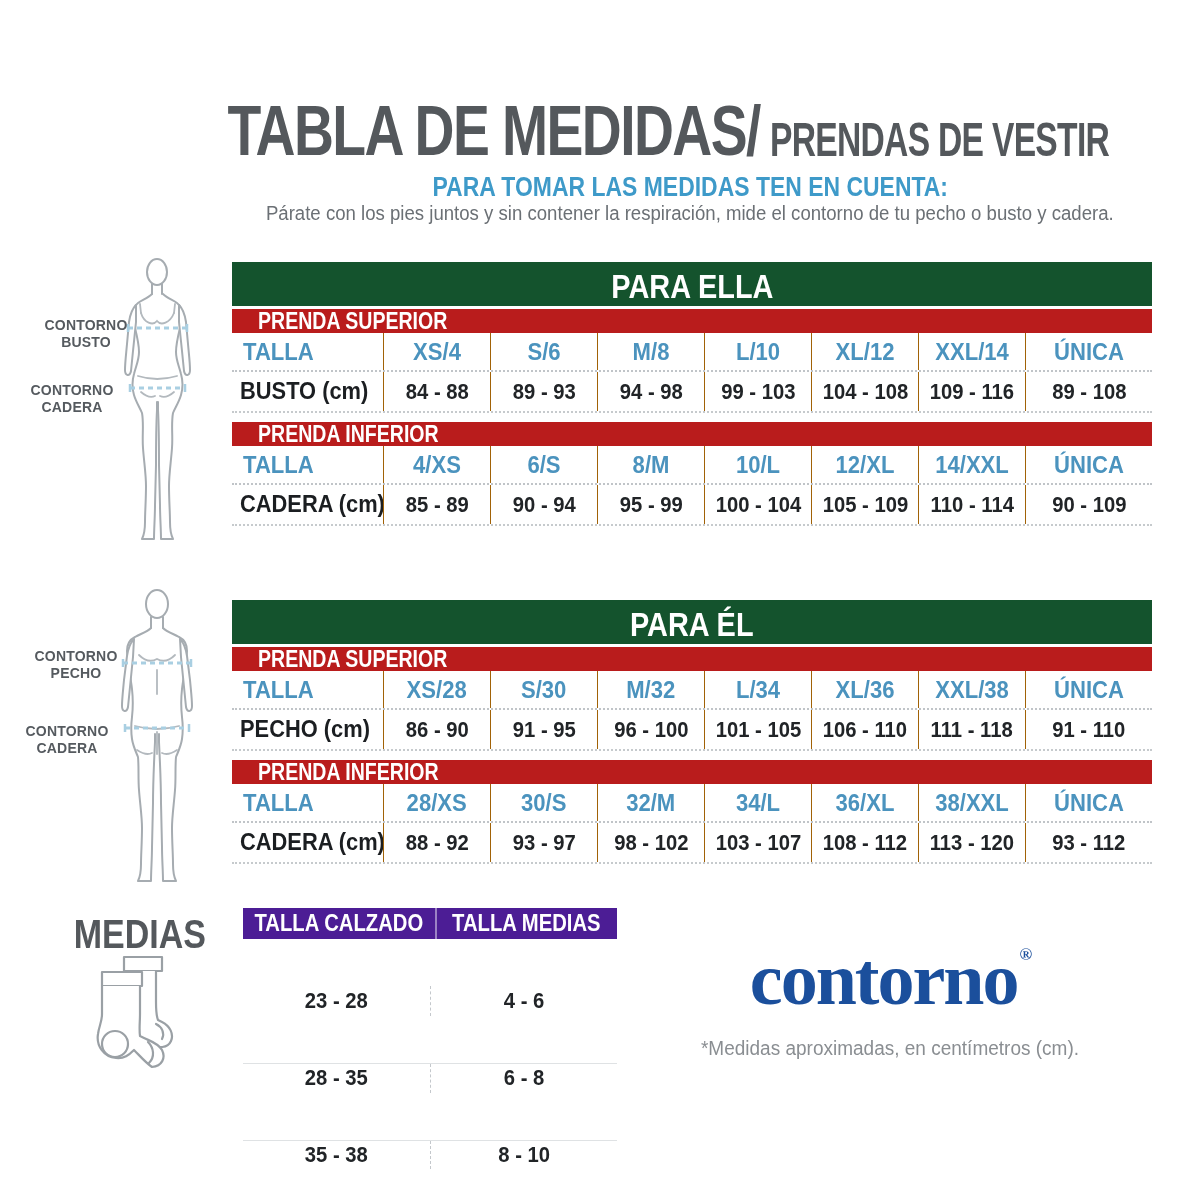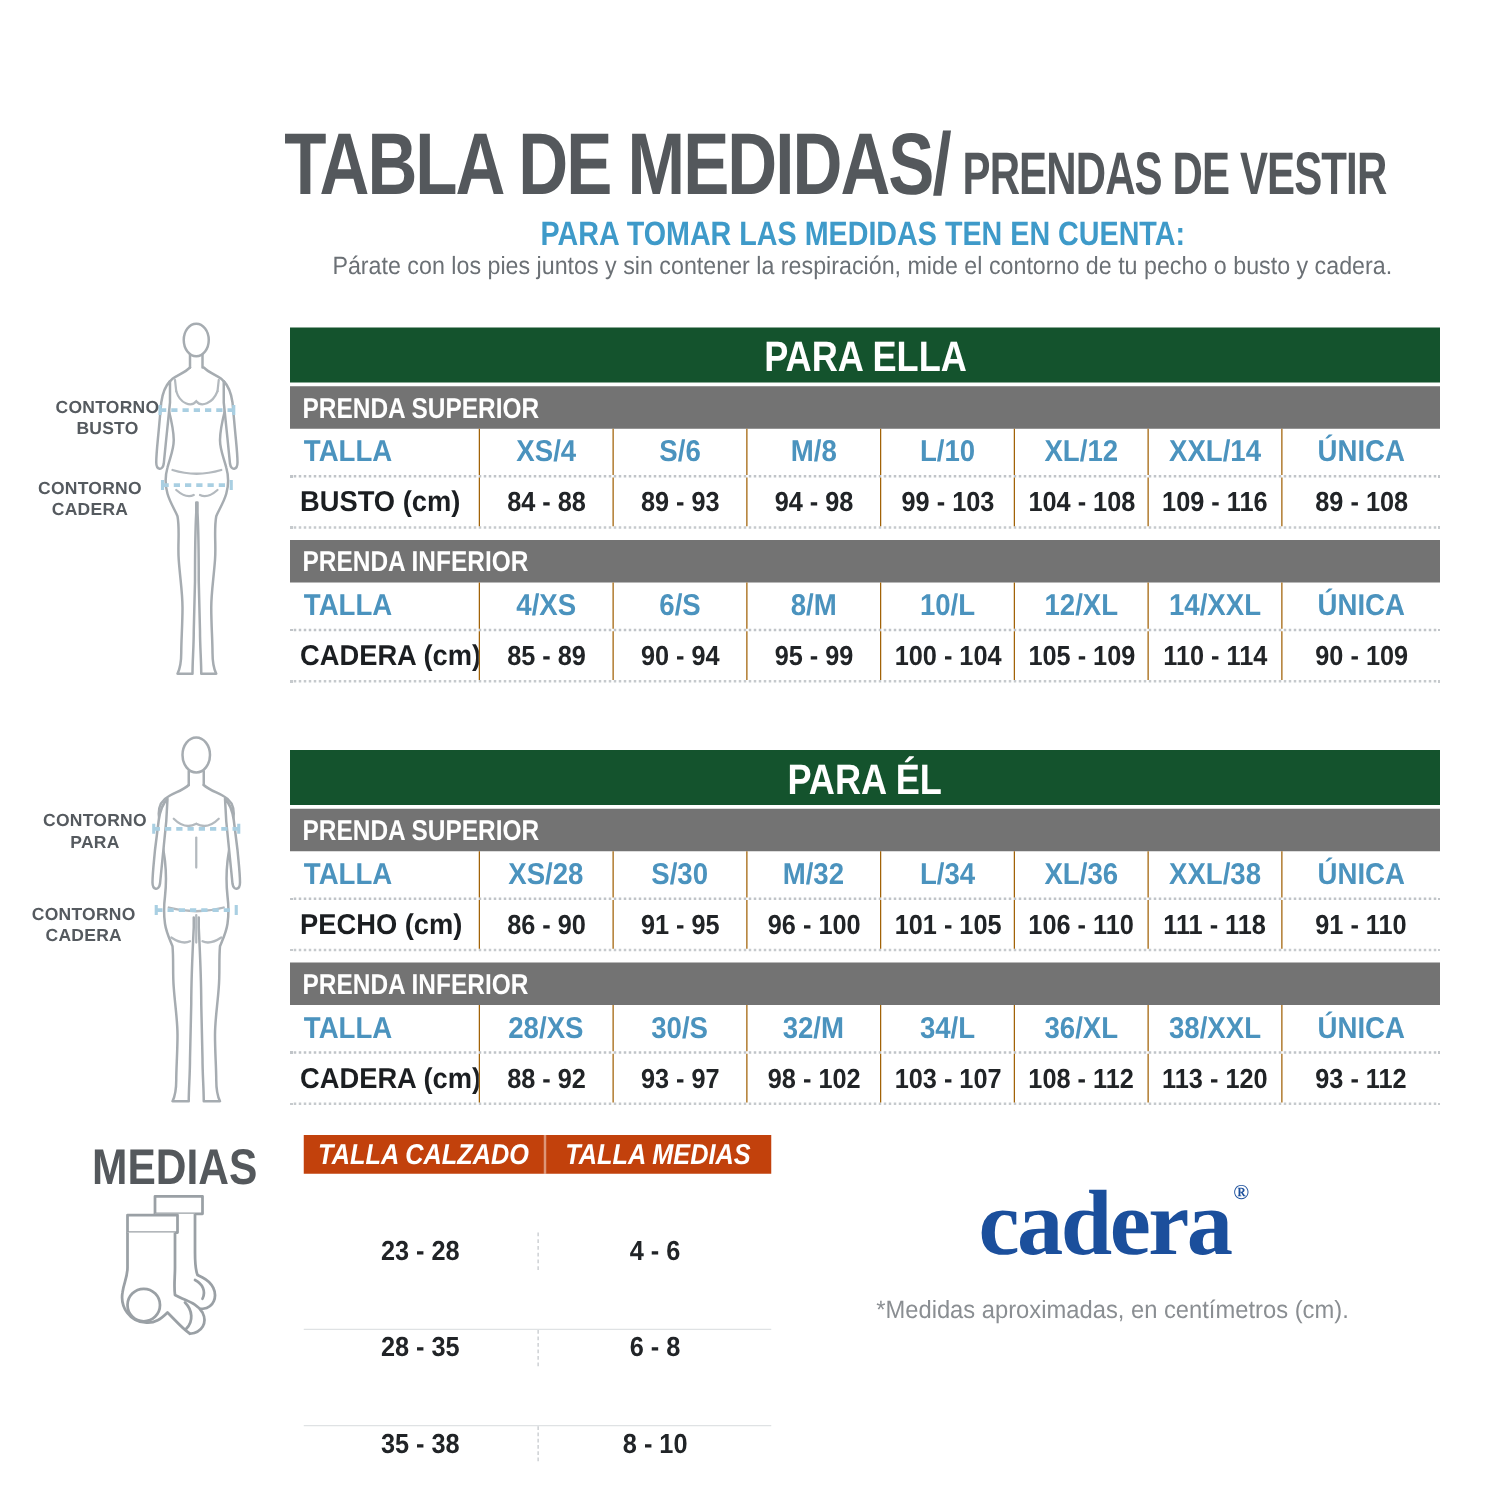--- a/index.html
+++ b/index.html
@@ -39,21 +39,21 @@
   .tbl-ella { top:262px; }
   .tbl-el   { top:600px; }
   .bar-dark {
     height:44px; background:#14532d; display:flex; align-items:flex-end; justify-content:center;
   }
   .bar-dark > span {
     color:#fff; font-size:34px; font-weight:bold; letter-spacing:0;
     display:inline-block; transform:scaleX(.85); white-space:nowrap;
   }
   .bar-blue {
-    height:34px; background:#737373; display:flex; align-items:center; padding-left:10px;
+    height:24px; background:#b91c1c; display:flex; align-items:center; padding-left:26px;
   }
   .bar-blue.first { margin-top:3px; }
   .bar-blue.second { margin-top:9px; }
   .bar-blue > span {
     color:#fff; font-size:23px; font-weight:bold;
     display:inline-block; transform:scaleX(.85); transform-origin:center left; white-space:nowrap;
   }
   .grid { display:grid; grid-template-columns:151px repeat(6,107px) 1fr; }
   .row-sz  { height:39px; border-bottom:2px dotted #c0c4c8; }
   .row-val { height:41px; border-bottom:2px dotted #c6cacd; }
@@ -83,21 +83,21 @@
   svg .sock-line { stroke:#9aa0a5; stroke-width:2.2; fill:#ffffff; stroke-linejoin:round; }
   svg .sock-open { stroke:#9aa0a5; stroke-width:2.2; fill:none; stroke-linecap:round; }
 
   
   .medias-title {
     position:absolute; left:62px; top:912px; width:150px; text-align:center;
     font-size:40px; font-weight:bold; color:#54585c;
   }
   .medias-title > span { display:inline-block; transform:scaleX(.85); white-space:nowrap; }
   .mtbl { position:absolute; left:243px; top:908px; width:374px; }
-  .mtbl-head { display:grid; grid-template-columns:1fr 1fr; height:31px; background:#c2410c;font-style:italic; }
+  .mtbl-head { display:grid; grid-template-columns:1fr 1fr; height:31px; background:#4c1d95; }
   .mtbl-head .hcell {
     display:flex; align-items:center; justify-content:center;
     color:#fff; font-size:23px; font-weight:bold;
   }
   .mtbl-head .hcell + .hcell { border-left:2px solid rgba(255,255,255,.45); }
   .mtbl-head .hcell > span { display:inline-block; transform:scaleX(.88); white-space:nowrap; }
   .mtbl-body { border-bottom:1px solid #cfd3d6; }
   .mrow { display:grid; grid-template-columns:1fr 1fr; height:29.8px;margin-top:47px; }
   .mrow + .mrow { border-top:1px solid #dfe2e4; }
   .mcell {
@@ -287,21 +287,21 @@
     <path class="garment" d="M44,77 Q53,86 62,81 M80,77 Q71,86 62,81"></path>
     <path class="garment" d="M62,92 L62,116"></path>
     <path class="garment" d="M40,148 Q62,154 84,148"></path>
     <path class="garment" d="M42,172 Q51,178 57,175 M82,172 Q73,178 67,175"></path>
     <path class="garment" d="M62,154 L62,176"></path>
     <line class="mline" x1="28" y1="85" x2="96" y2="85"></line>
     <path class="mcap" d="M28,81 L28,89 M96,81 L96,89"></path>
     <line class="mline" x1="30" y1="150" x2="94" y2="150"></line>
     <path class="mcap" d="M30,146 L30,154 M94,146 L94,154"></path>
   </svg>
-  <div class="fig-label" style="left:30px; top:648px;">CONTORNO PARA</div>
+  <div class="fig-label" style="left:30px; top:648px;">CONTORNO PECHO</div>
   <div class="fig-label" style="left:21px; top:723px;">CONTORNO CADERA</div>
 
   <div class="tbl tbl-el">
     <div class="bar-dark">
       <span>PARA ÉL</span>
     </div>
     <div class="bar-blue first">
       <span>PRENDA SUPERIOR</span>
     </div>
     <div class="grid row-sz">
@@ -472,19 +472,19 @@
             <span>39 - 42</span>
           </div>
         <div class="mcell">
             <span>10 - 12</span>
           </div>
       </div>
     </div>
   </div>
 
   <div class="brand">
-    <span class="name">cadera</span><span class="reg">®</span>
+    <span class="name">contorno</span><span class="reg">®</span>
   </div>
   <div class="footnote">
     <span>*Medidas aproximadas, en centímetros (cm).</span>
   </div>
 
 </div>
 
 </body></html>

